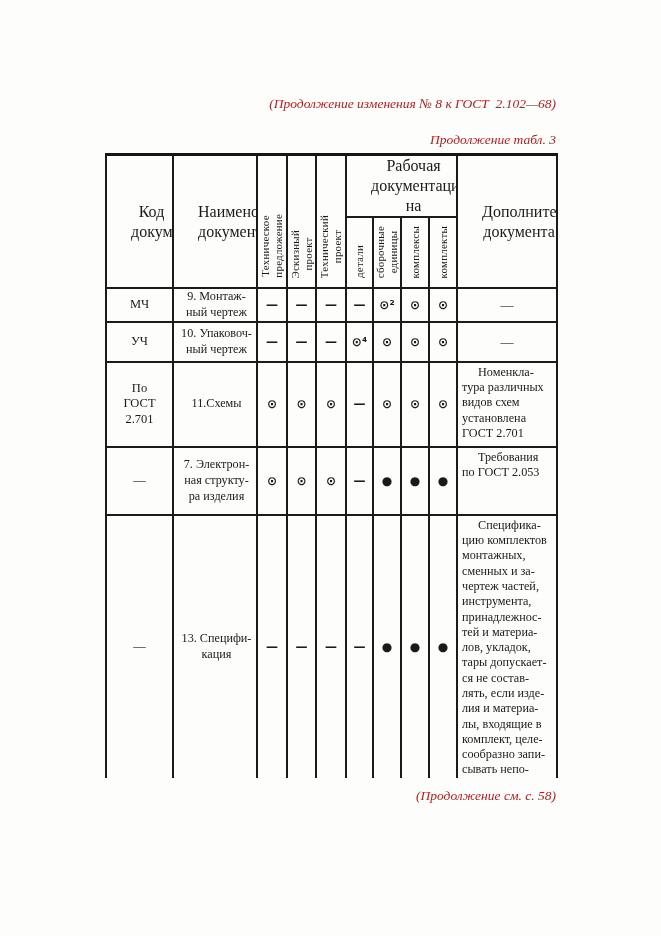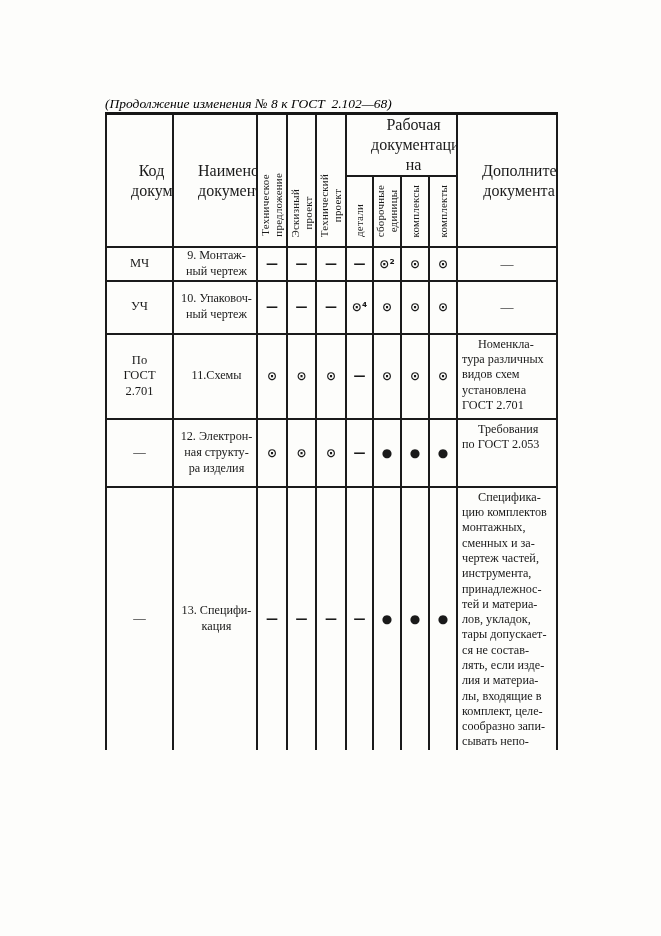--- a/index.html
+++ b/index.html
@@ -14,22 +14,23 @@
     font-family: "Liberation Serif", serif;
     overflow: hidden;
   }
   .content {
     width: 451px;
     margin: 96px 0 0 105px;
   }
   .note {
     font-style: italic;
     font-size: 13.5px;
+    text-align: right;
     white-space: pre;
-    color: #000000;
+    color: #b91c1c;
   }
   .caption {
     margin-top: 20px;
     margin-bottom: 5px;
   }
   .footer-note {
     margin-top: 10px;
   }
   table.doc-table {
     border-collapse: collapse;
@@ -67,21 +68,21 @@
     transform: rotate(180deg);
     display: inline-block;
     white-space: pre-line;
     font-size: 11px;
     line-height: 1.18;
     letter-spacing: 0.2px;
   }
 
   
   tr.r0 { height: 26px; }
-  tr.r1 { height: 53px; }
+  tr.r1 { height: 40px; }
   tr.r2 { height: 85px; }
   tr.r3 { height: 68px; }
   tr.r4 { height: 261px; }
 
   td.code {
     text-align: center;
     vertical-align: middle;
     font-size: 12.5px;
     line-height: 1.25;
     white-space: pre-line;
@@ -116,20 +117,21 @@
     padding: 2px 2px 0 4px;
   }
 </style>
 </head>
 <body>
 
 <div class="page">
   <div class="content">
 
     <div class="note">(Продолжение изменения № 8 к ГОСТ  2.102—68)</div>
+    <div class="note caption">Продолжение табл. 3</div>
 
     <table class="doc-table">
       <colgroup>
         <col style="width:67px">
           <col style="width:84px">
         <col style="width:30px">
           <col style="width:29px">
           <col style="width:30px">
         <col style="width:27px">
           <col style="width:28px">
@@ -202,21 +204,21 @@
           <td class="sym">⊙</td>
           <td class="sym">⊙</td>
           <td class="extra-text">Номенкла-
 тура различных
 видов схем
 установлена
 ГОСТ 2.701</td>
         </tr>
         <tr class="r3">
           <td class="code">—</td>
-          <td class="name">12. Электрон-
+          <td class="name">7. Электрон-
 ная структу-
 ра изделия</td>
           <td class="sym">⊙</td>
           <td class="sym">⊙</td>
           <td class="sym">⊙</td>
           <td class="sym">—</td>
           <td class="sym">●</td>
           <td class="sym">●</td>
           <td class="sym">●</td>
           <td class="extra-text">Требования
@@ -247,15 +249,16 @@
 лять, если изде-
 лия и материа-
 лы, входящие в
 комплект, целе-
 сообразно запи-
 сывать  непо-</td>
         </tr>
       </tbody>
     </table>
 
+    <div class="note footer-note">(Продолжение см. с. 58)</div>
 
   </div>
 </div>
 
 </body></html>

